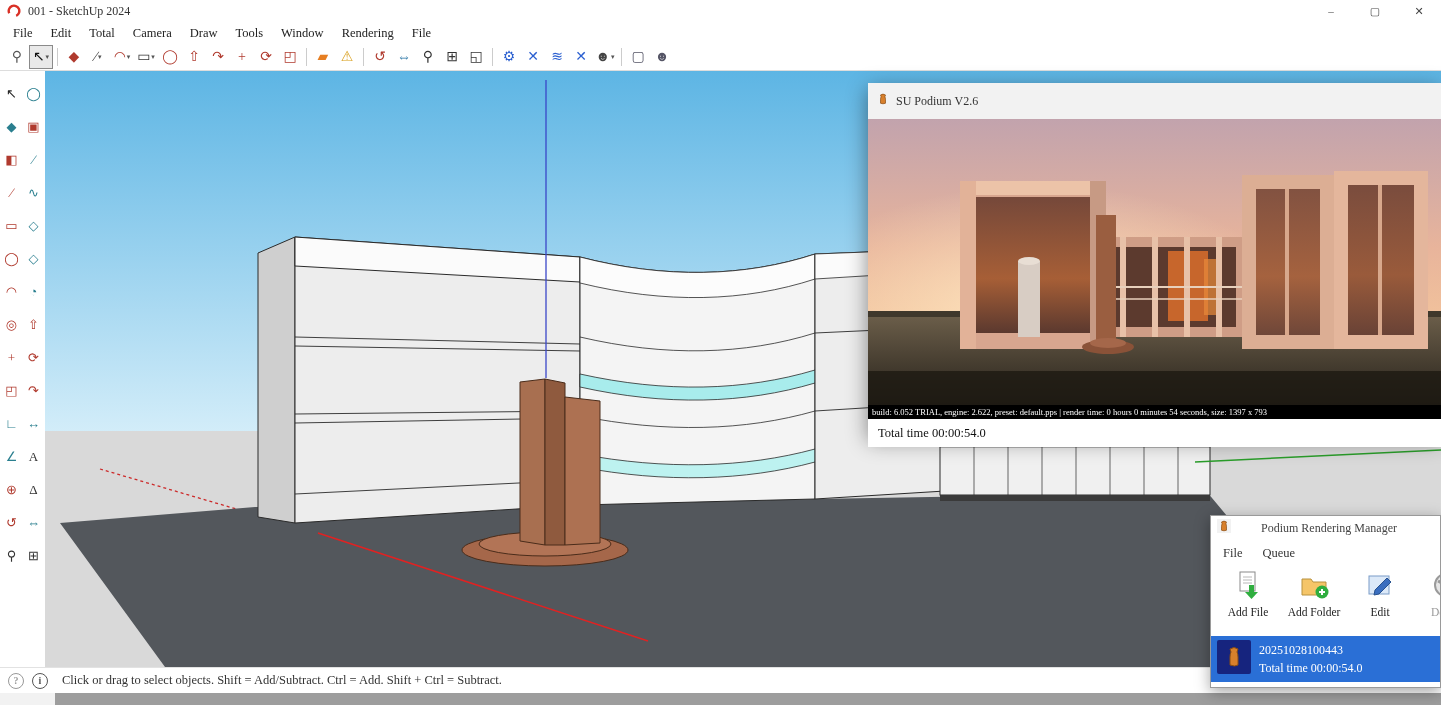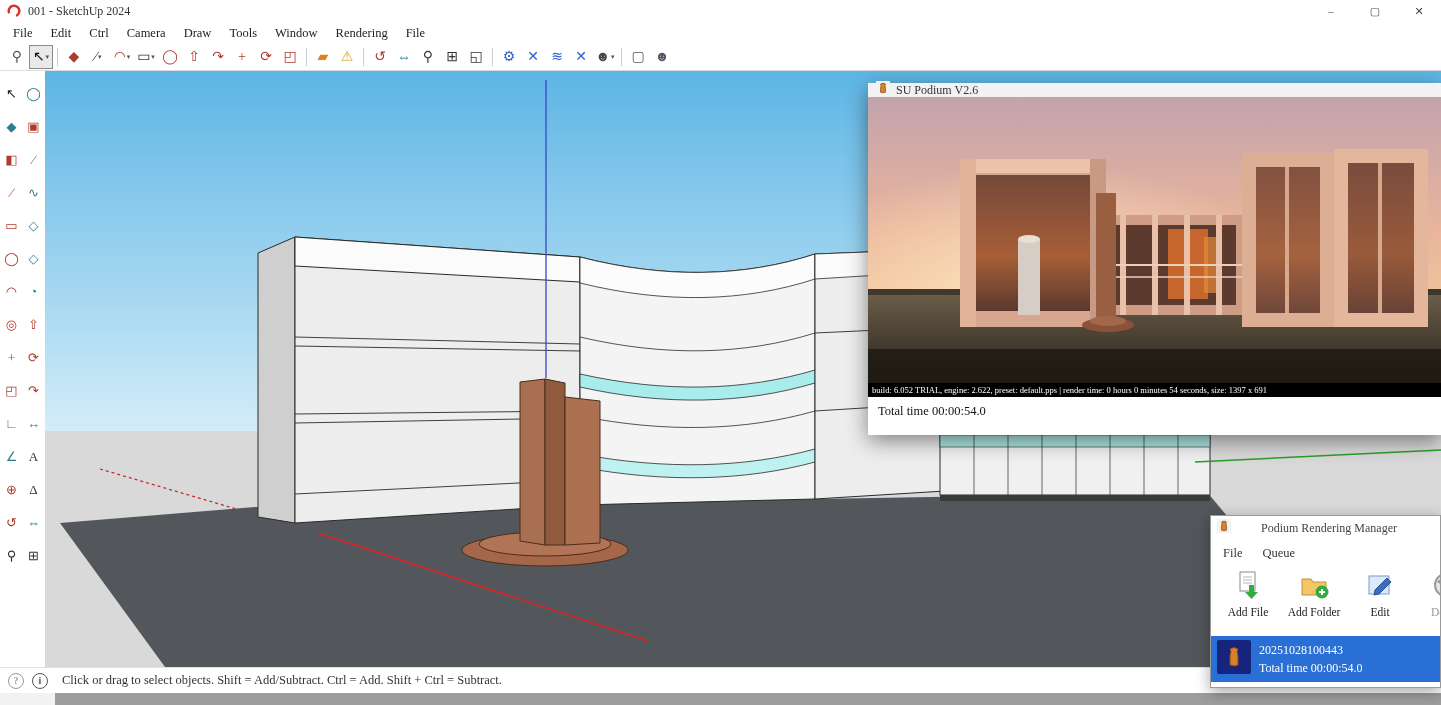--- a/index.html
+++ b/index.html
@@ -32,21 +32,21 @@
   .viewport svg { position:absolute; inset:0; width:100%; height:100%; display:block; }
   
   .statusbar { position:absolute; left:0; bottom:12px; height:26px; right:0; background:#fff; border-top:1px solid #e2e2e2; display:flex; align-items:center; padding-left:8px; gap:8px; }
   .circ-icon { width:16px; height:16px; border-radius:50%; border:1.6px solid #555; display:flex; align-items:center; justify-content:center; font-size:10px; font-weight:bold; color:#555; }
   .circ-icon.light { border-color:#999; color:#999; }
   .status-text { font-size:12.5px; color:#333; margin-left:6px; }
   .bottom-strip { position:absolute; left:0; bottom:0; height:12px; right:0; background:#9d9d9d; }
   .bottom-strip .corner { position:absolute; left:0; top:0; width:55px; height:12px; background:#f2f2f2; }
   
   .podium-window { position:absolute; left:868px; top:83px; width:573px; height:352px; background:#fff; box-shadow:0 6px 20px rgba(0,0,0,.45); }
-  .pw-titlebar { height:14px; background:#f2f2f2; display:flex; align-items:center; gap:6px; padding-left:8px; }
+  .pw-titlebar { height:36px; background:#f2f2f2; display:flex; align-items:center; gap:6px; padding-left:8px; }
   .pw-title { font-size:12px; color:#333; }
   .pw-image { position:relative; height:286px; background:#caa; }
   .pw-infobar { height:14px; background:#000; color:#fff; font-size:8.5px; line-height:14px; padding-left:4px; white-space:nowrap; overflow:hidden; }
   .pw-footer { height:28px; background:#fff; display:flex; align-items:center; padding-left:10px; font-size:12.5px; color:#111; }
   
   .manager-window { position:absolute; left:1210px; top:515px; width:231px; height:173px; background:#fff; border:1px solid #9a9a9a; box-shadow:0 4px 14px rgba(0,0,0,.35); overflow:hidden; }
   .mw-inner { width:270px; }
   .mw-titlebar { height:24px; display:flex; align-items:center; gap:6px; padding-left:6px; background:#fff; }
   .mw-title { font-size:12px; color:#444;margin-left:24px; }
   .mw-menubar { height:26px; display:flex; align-items:center; gap:20px; padding-left:12px; }
@@ -74,21 +74,21 @@
     <div class="win-controls">
       <span class="win-btn">–</span>
       <span class="win-btn">▢</span>
       <span class="win-btn">✕</span>
     </div>
   </div>
 
   <div class="menubar">
       <span class="menu-item">File</span>
       <span class="menu-item">Edit</span>
-      <span class="menu-item">Ctrl</span>
+      <span class="menu-item">Total</span>
       <span class="menu-item">Camera</span>
       <span class="menu-item">Draw</span>
       <span class="menu-item">Tools</span>
       <span class="menu-item">Window</span>
       <span class="menu-item">Rendering</span>
       <span class="menu-item">File</span>
     </div>
 
   <div class="toolbar">
       <span class="tbtn">
@@ -423,21 +423,21 @@
 
         <rect x="150" y="142" width="22" height="76" fill="#d8cdc4"></rect>
         <ellipse cx="161" cy="142" rx="11" ry="4" fill="#e8ded4"></ellipse>
         <rect x="228" y="96" width="20" height="128" fill="#9a5e40"></rect>
         <ellipse cx="240" cy="228" rx="26" ry="7" fill="#8a5238"></ellipse>
         <ellipse cx="240" cy="224" rx="18" ry="5" fill="#a5674a"></ellipse>
 
         <rect y="252" width="573" height="34" fill="#1d1912" opacity="0.8"></rect>
       </svg>
     </div>
-    <div class="pw-infobar">build: 6.052 TRIAL, engine: 2.622, preset: default.pps |  render time: 0 hours 0 minutes 54 seconds,  size: 1397 x 691</div>
+    <div class="pw-infobar">build: 6.052 TRIAL, engine: 2.622, preset: default.pps |  render time: 0 hours 0 minutes 54 seconds,  size: 1397 x 793</div>
     <div class="pw-footer">Total time 00:00:54.0</div>
   </div>
 
   <div class="manager-window">
     <div class="mw-inner">
       <div class="mw-titlebar">
         <span>
           <svg width="14" height="14" viewBox="0 0 14 14">
               <rect width="14" height="14" fill="#f2f2f2"></rect>
               <path d="M4.5 3 q2.5 -1.8 5 0 l-.6 1.8 q.6 1.2 .6 3 l0 3.4 q-2.5 1.2 -5 0 l0 -3.4 q0 -1.8 .6 -3 Z" fill="#d8802c" stroke="#8a4c12" stroke-width="0.7"></path>

